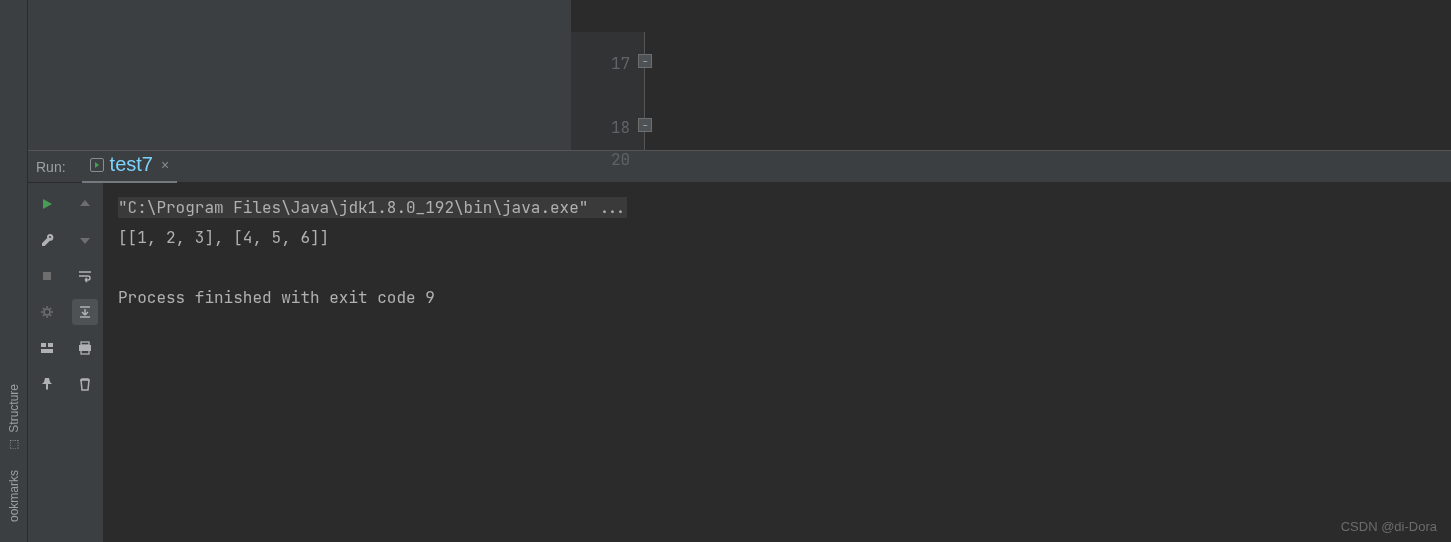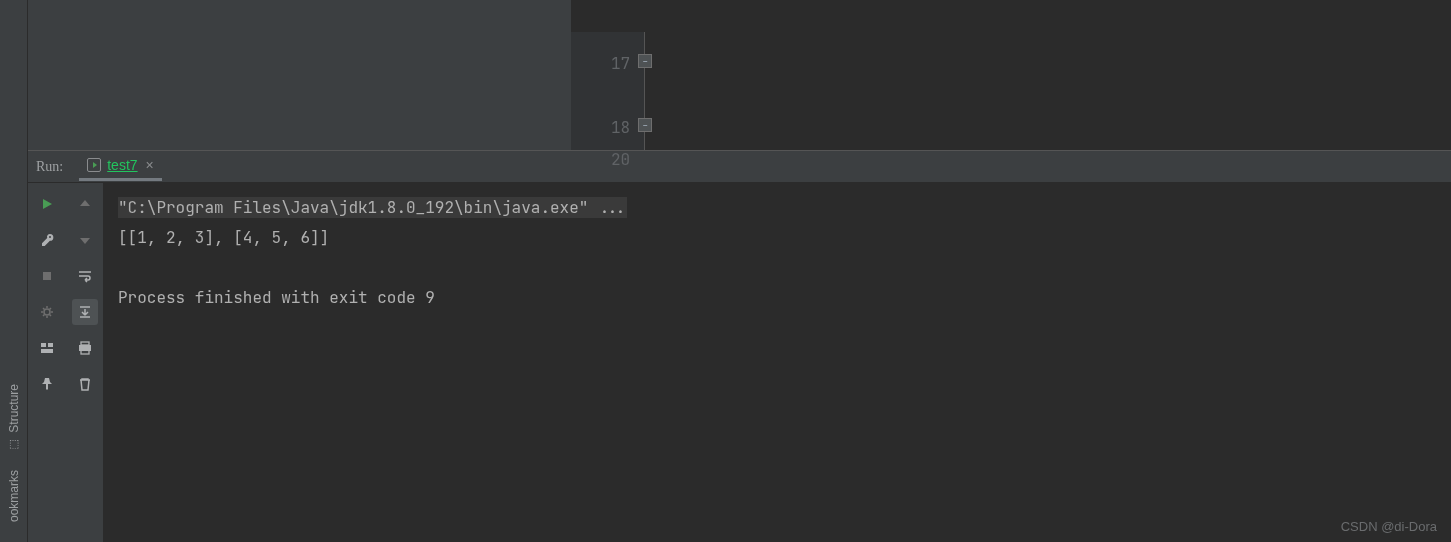--- a/index.html
+++ b/index.html
@@ -97,21 +97,21 @@
 }
 .run-header {
   height: 32px;
   background: #3c3f41;
   display: flex;
   align-items: center;
   padding-left: 8px;
   gap: 8px;
   border-bottom: 1px solid #2b2b2b;
 }
-.run-label { color: #9da0a2; font-size: 14px; font-family: Liberation Serif, serif; }
+.run-label { color: #9da0a2; font-size: 14px; }
 .run-tab {
   display: flex;
   align-items: center;
   gap: 6px;
   border-bottom: 3px solid #747a80;
   padding: 4px 8px 5px;
   margin-left: 8px;
 }
 .run-tab-icon {
   width: 14px;
@@ -123,21 +123,21 @@
   justify-content: center;
 }
 .run-tab-icon::before {
   content: "";
   width: 0; height: 0;
   border-left: 4px solid #499c54;
   border-top: 3px solid transparent;
   border-bottom: 3px solid transparent;
   margin-left: 1px;
 }
-.run-tab-label { color: #22c55e; font-size: 14px; text-decoration: underline; }
+.run-tab-label { color: #7dd3fc; font-size: 20px; }
 .close-x { color: #8a8c8e; font-size: 14px; margin-left: 2px; cursor: pointer; }
 
 .run-body { flex: 1; display: flex; }
 .toolbar-col {
   width: 38px;
   background: #3c3f41;
   display: flex;
   flex-direction: column;
   align-items: center;
   padding-top: 8px;

